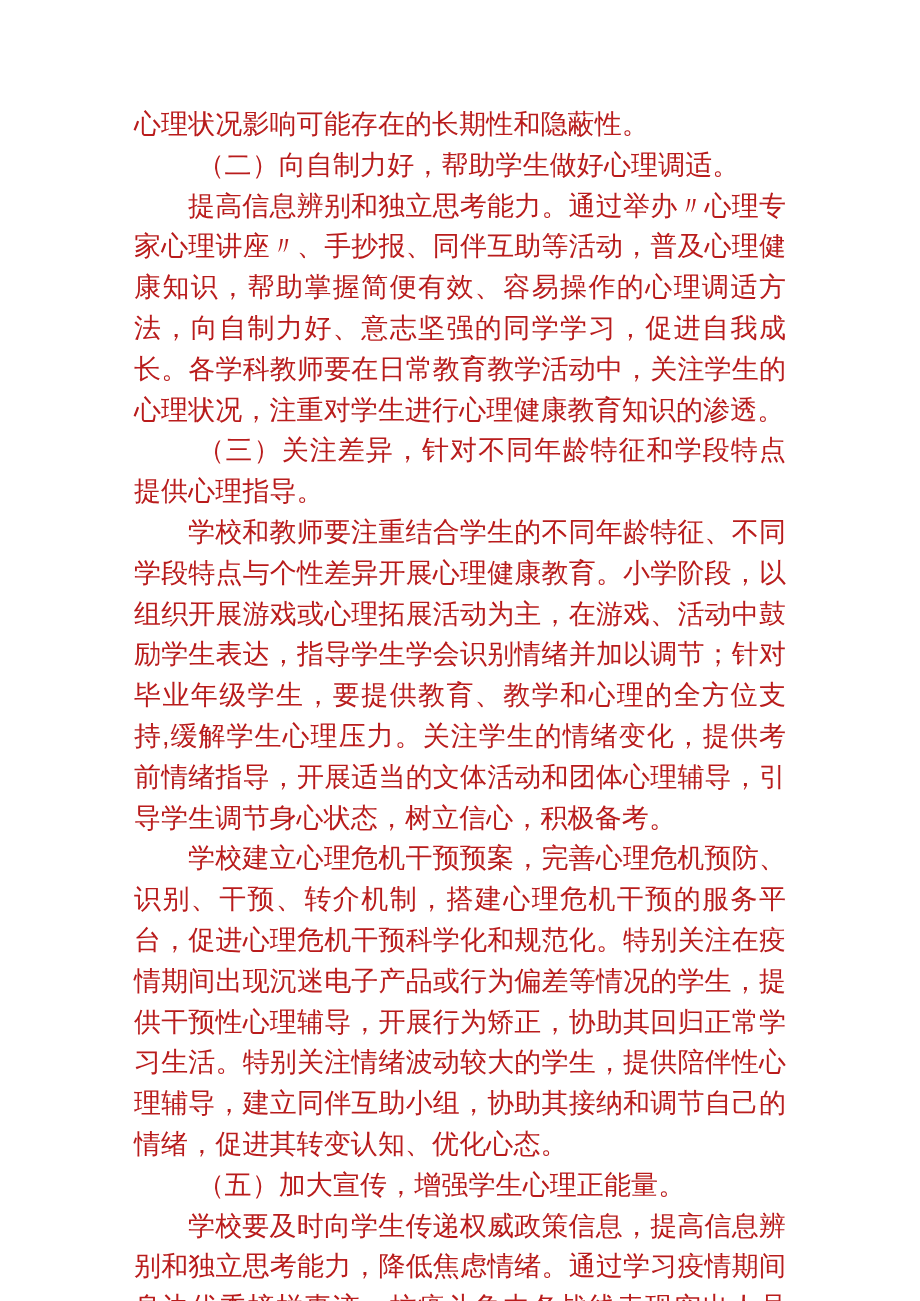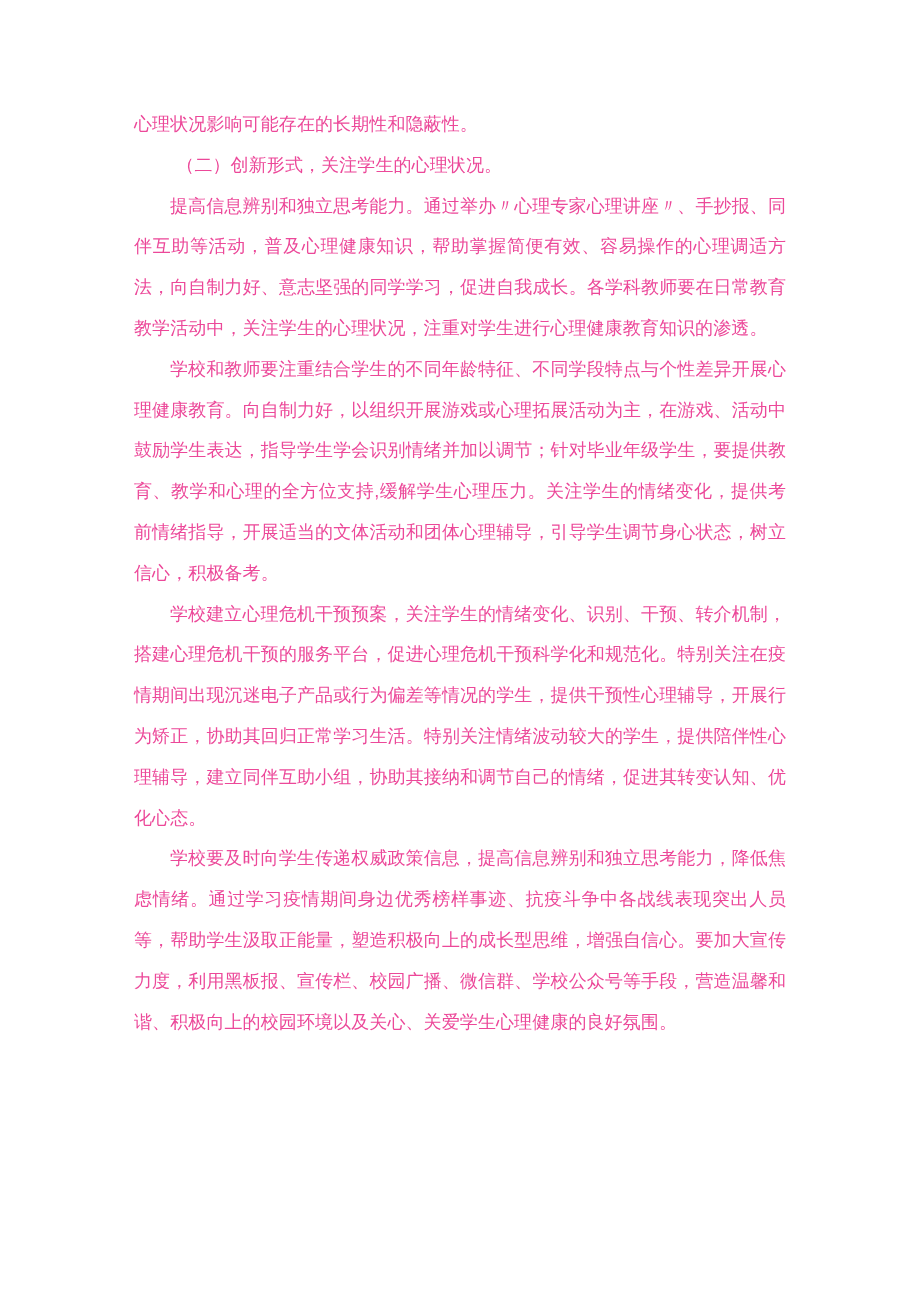--- a/index.html
+++ b/index.html
@@ -20,23 +20,23 @@
   .doc-body {
     position: absolute;
     left: 134px;
     top: 104px;
     width: 652px;
   }
 
   .para {
     margin: 0;
     padding: 0;
-    color: #ec4899;
+    color: #b91c1c;
     font-family: "Liberation Sans", "DejaVu Sans", sans-serif;
-    font-size: 18px;
+    font-size: 27px;
     line-height: 40.8px;
     text-align: justify;
     text-justify: inter-ideograph;
     letter-spacing: 0.1px;
     font-weight: 400;
     -webkit-font-smoothing: none;
   }
 
   .para.indent-body {
     text-indent: 2em;
@@ -51,27 +51,29 @@
   }
 </style>
 </head>
 <body>
 
 <div class="page">
   <div class="doc-body">
 
     <p class="para">心理状况影响可能存在的长期性和隐蔽性。</p>
 
-    <p class="para indent-heading">（二）创新形式，关注学生的心理状况。</p>
+    <p class="para indent-heading">（二）向自制力好，帮助学生做好心理调适。</p>
 
     <p class="para indent-body">提高信息辨别和独立思考能力。通过举办〃心理专家心理讲座〃、手抄报、同伴互助等活动，普及心理健康知识，帮助掌握简便有效、容易操作的心理调适方法，向自制力好、意志坚强的同学学习，促进自我成长。各学科教师要在日常教育教学活动中，关注学生的心理状况，注重对学生进行心理健康教育知识的渗透。</p>
 
+    <p class="para indent-heading">（三）关注差异，针对不同年龄特征和学段特点提供心理指导。</p>
 
-    <p class="para indent-body">学校和教师要注重结合学生的不同年龄特征、不同学段特点与个性差异开展心理健康教育。向自制力好，以组织开展游戏或心理拓展活动为主，在游戏、活动中鼓励学生表达，指导学生学会识别情绪并加以调节；针对毕业年级学生，要提供教育、教学和心理的全方位支持,缓解学生心理压力。关注学生的情绪变化，提供考前情绪指导，开展适当的文体活动和团体心理辅导，引导学生调节身心状态，树立信心，积极备考。</p>
+    <p class="para indent-body">学校和教师要注重结合学生的不同年龄特征、不同学段特点与个性差异开展心理健康教育。小学阶段，以组织开展游戏或心理拓展活动为主，在游戏、活动中鼓励学生表达，指导学生学会识别情绪并加以调节；针对毕业年级学生，要提供教育、教学和心理的全方位支持,缓解学生心理压力。关注学生的情绪变化，提供考前情绪指导，开展适当的文体活动和团体心理辅导，引导学生调节身心状态，树立信心，积极备考。</p>
 
 
-    <p class="para indent-body">学校建立心理危机干预预案，关注学生的情绪变化、识别、干预、转介机制，搭建心理危机干预的服务平台，促进心理危机干预科学化和规范化。特别关注在疫情期间出现沉迷电子产品或行为偏差等情况的学生，提供干预性心理辅导，开展行为矫正，协助其回归正常学习生活。特别关注情绪波动较大的学生，提供陪伴性心理辅导，建立同伴互助小组，协助其接纳和调节自己的情绪，促进其转变认知、优化心态。</p>
+    <p class="para indent-body">学校建立心理危机干预预案，完善心理危机预防、识别、干预、转介机制，搭建心理危机干预的服务平台，促进心理危机干预科学化和规范化。特别关注在疫情期间出现沉迷电子产品或行为偏差等情况的学生，提供干预性心理辅导，开展行为矫正，协助其回归正常学习生活。特别关注情绪波动较大的学生，提供陪伴性心理辅导，建立同伴互助小组，协助其接纳和调节自己的情绪，促进其转变认知、优化心态。</p>
 
+    <p class="para indent-heading">（五）加大宣传，增强学生心理正能量。</p>
 
     <p class="para indent-body">学校要及时向学生传递权威政策信息，提高信息辨别和独立思考能力，降低焦虑情绪。通过学习疫情期间身边优秀榜样事迹、抗疫斗争中各战线表现突出人员等，帮助学生汲取正能量，塑造积极向上的成长型思维，增强自信心。要加大宣传力度，利用黑板报、宣传栏、校园广播、微信群、学校公众号等手段，营造温馨和谐、积极向上的校园环境以及关心、关爱学生心理健康的良好氛围。</p>
 
   </div>
 </div>
 
 </body></html>

